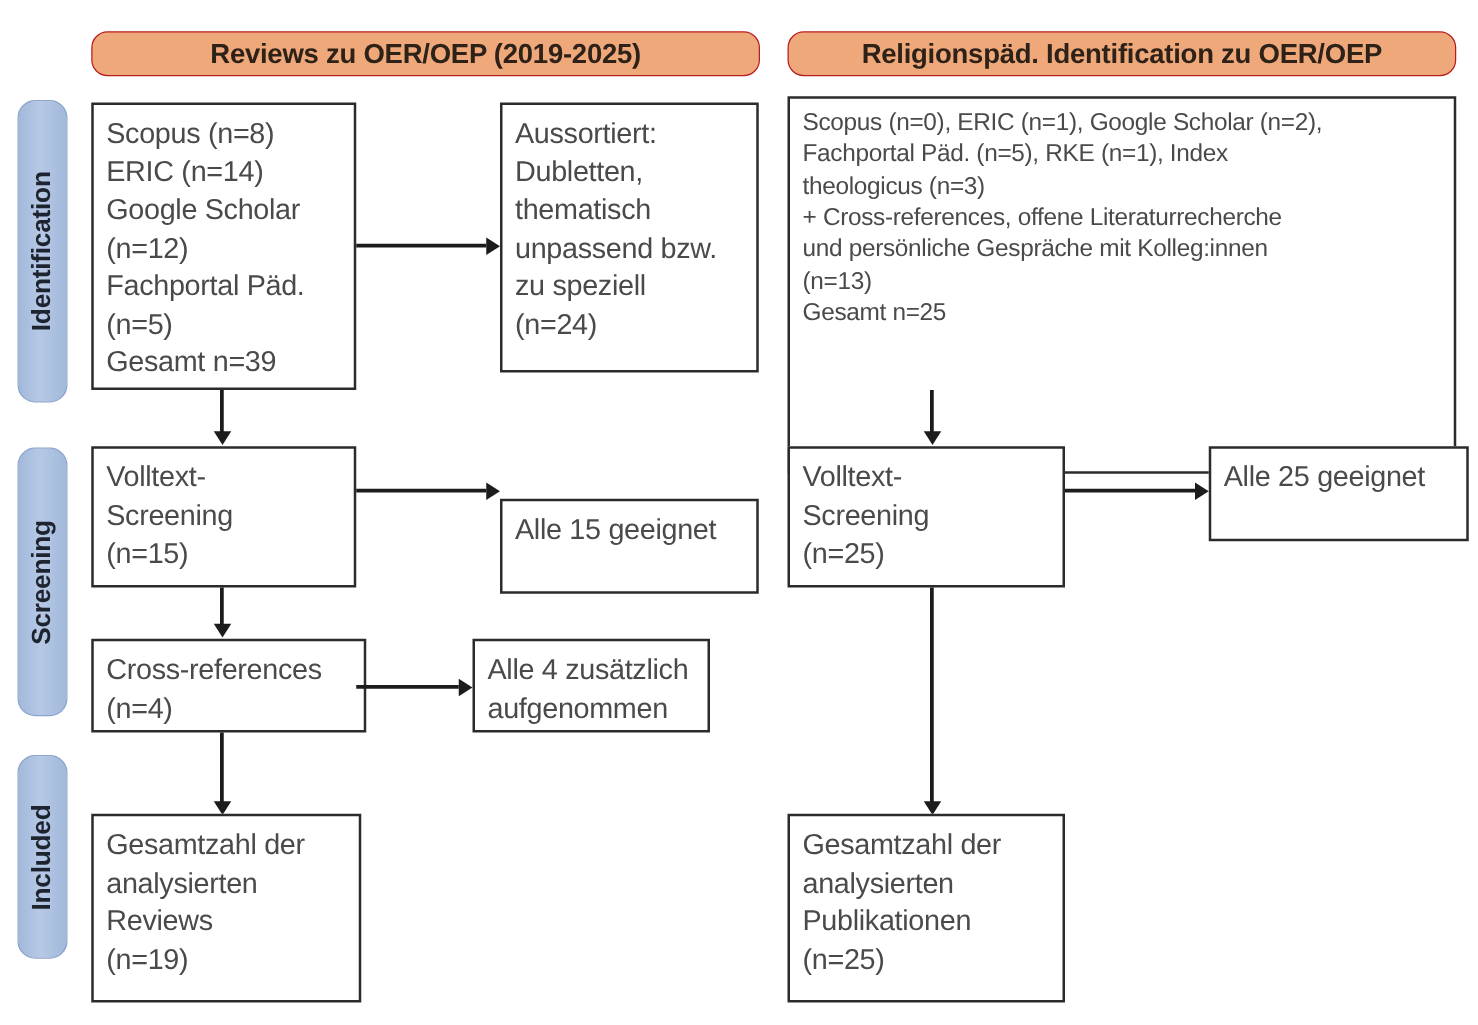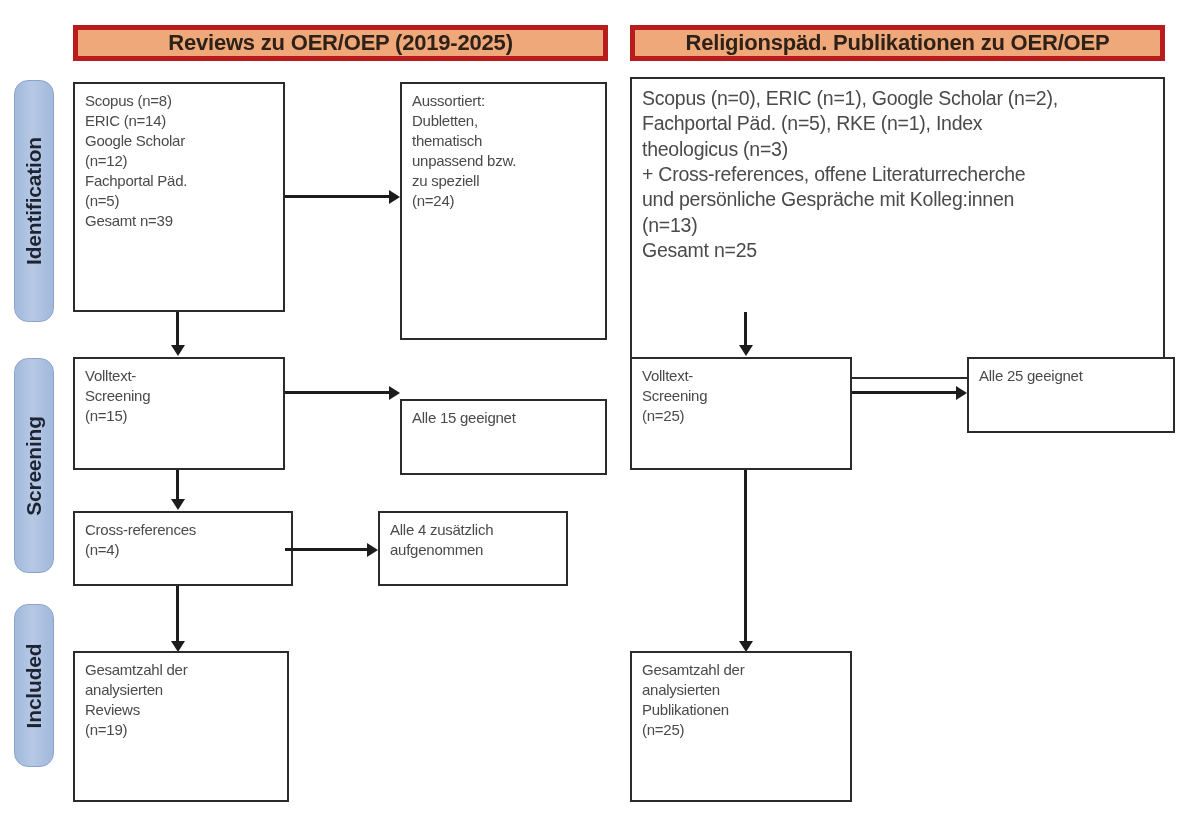--- a/index.html
+++ b/index.html
@@ -15,22 +15,22 @@
     width: 1182px;
     height: 820px;
     background: #ffffff;
     overflow: hidden;
   }
 
   
   .stage-header {
     position: absolute;
     background: #EFA87A;
-    border: 5px solid #b91c1c;
-    border-radius: 0;
+    border: 1px solid #b91c1c;
+    border-radius: 13px;
     color: #2e2218;
     font-weight: bold;
     display: flex;
     align-items: center;
     justify-content: center;
     text-align: center;
     letter-spacing: -0.2px;
     box-sizing: border-box;
     white-space: nowrap;
   }
@@ -56,21 +56,21 @@
   }
 
   
   .flow-box {
     position: absolute;
     background: #ffffff;
     border: 2.5px solid #2b2b2b;
     box-sizing: border-box;
     padding: 7px 9px 5px 10px;
     color: #4a4a4a;
-    font-size: 15px;
+    font-size: 23px;
     line-height: 1.33;
     letter-spacing: -0.25px;
     overflow: hidden;
     white-space: pre-line;
   }
   .flow-box.dense {
     font-size: 19.5px;
     line-height: 1.30;
   }
 
@@ -97,21 +97,21 @@
     border-left: 11px solid #1c1c1c;
   }
 </style>
 </head>
 <body>
 
 <div id="canvas">
 
   <div class="stage-header" style="left:73px; top:25px; width:535px; height:36px; font-size:22px;">Reviews zu OER/OEP (2019-2025)</div>
 
-  <div class="stage-header" style="left:630px; top:25px; width:535px; height:36px; font-size:22px;">Religionspäd. Publikationen zu OER/OEP</div>
+  <div class="stage-header" style="left:630px; top:25px; width:535px; height:36px; font-size:22px;">Religionspäd. Identification zu OER/OEP</div>
 
   <div class="phase-label" style="left:14px; top:80px; width:40px; height:242px;">
     <span>Identification</span>
   </div>
 
   <div class="phase-label" style="left:14px; top:358px; width:40px; height:215px;">
     <span>Screening</span>
   </div>
 
   <div class="phase-label" style="left:14px; top:604px; width:40px; height:163px;">
@@ -119,21 +119,21 @@
   </div>
 
   <div class="flow-box" style="left:73px; top:82px; width:212px; height:230px;">Scopus (n=8)
 ERIC (n=14)
 Google Scholar
 (n=12)
 Fachportal Päd.
 (n=5)
 Gesamt n=39</div>
 
-  <div class="flow-box" style="left:400px; top:82px; width:207px; height:258px;">Aussortiert:
+  <div class="flow-box" style="left:400px; top:82px; width:207px; height:216px;">Aussortiert:
 Dubletten,
 thematisch
 unpassend bzw.
 zu speziell
 (n=24)</div>
 
   <div class="conn-h" style="left:285px; top:195px; width:104px;"></div>
   <div class="arrow-right" style="left:389px; top:189.5px;"></div>
 
   <div class="conn-v" style="left:176px; top:312px; width:3px; height:34px;"></div>

